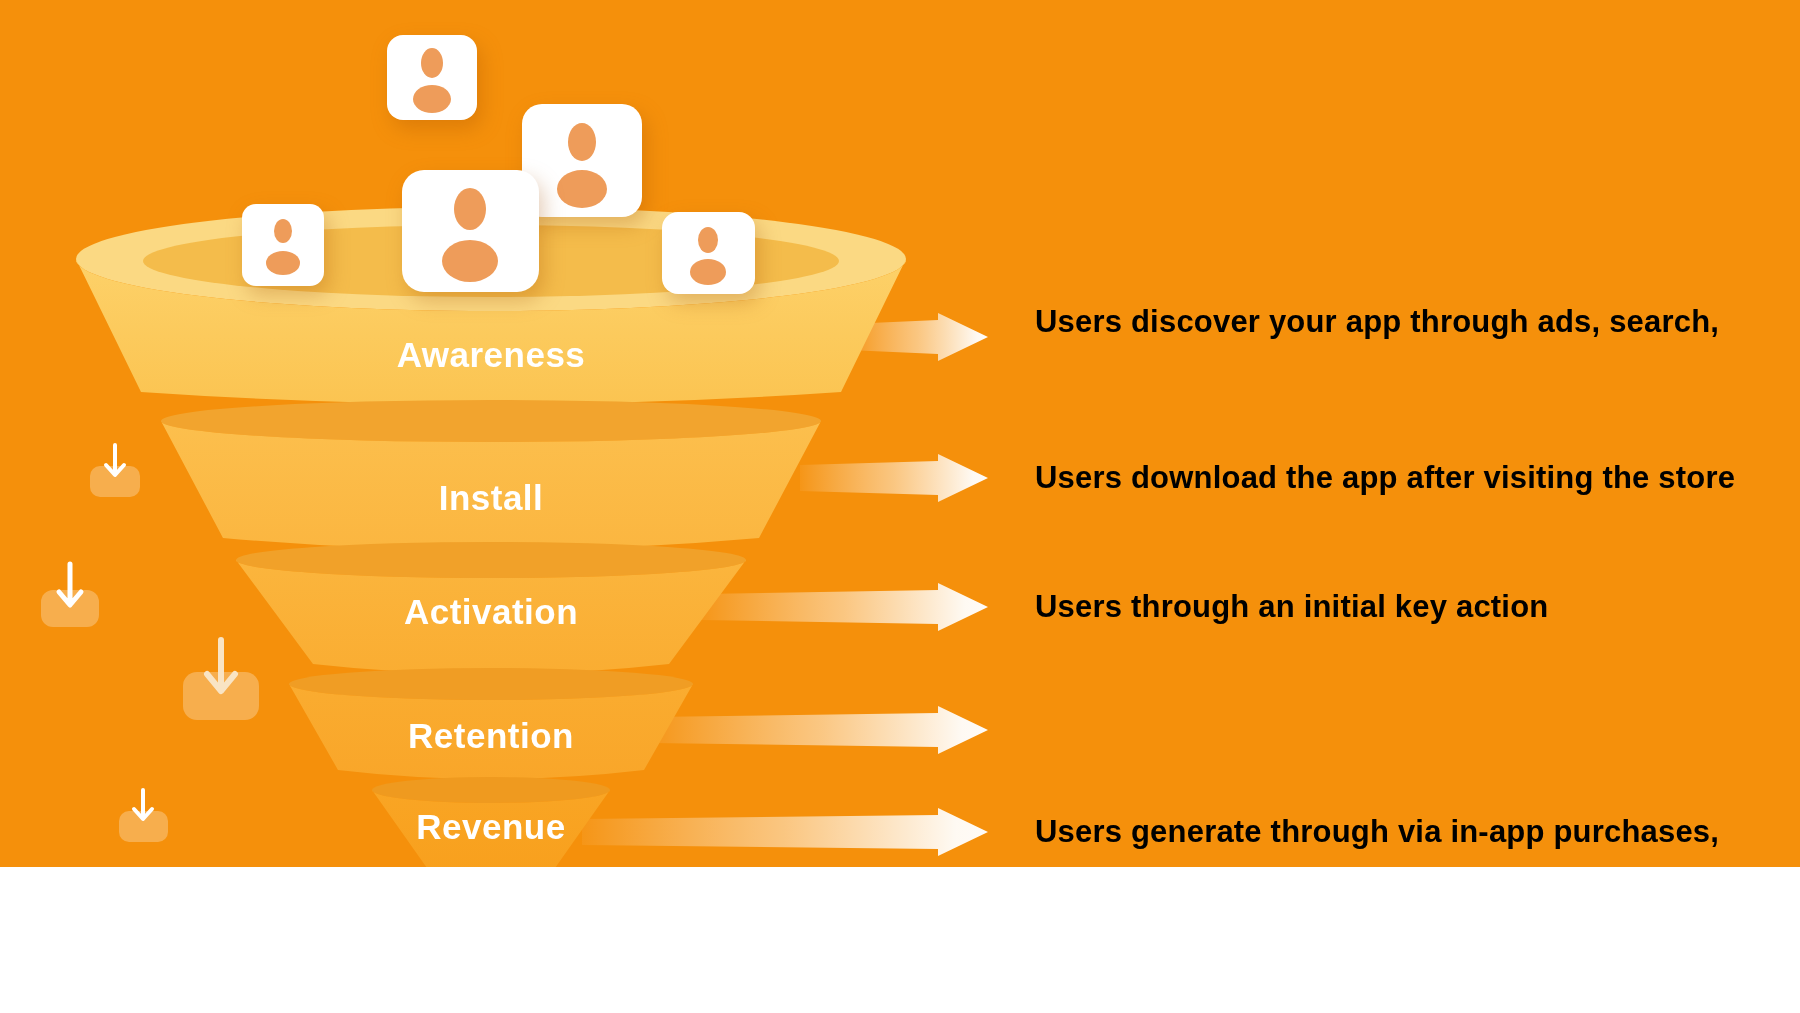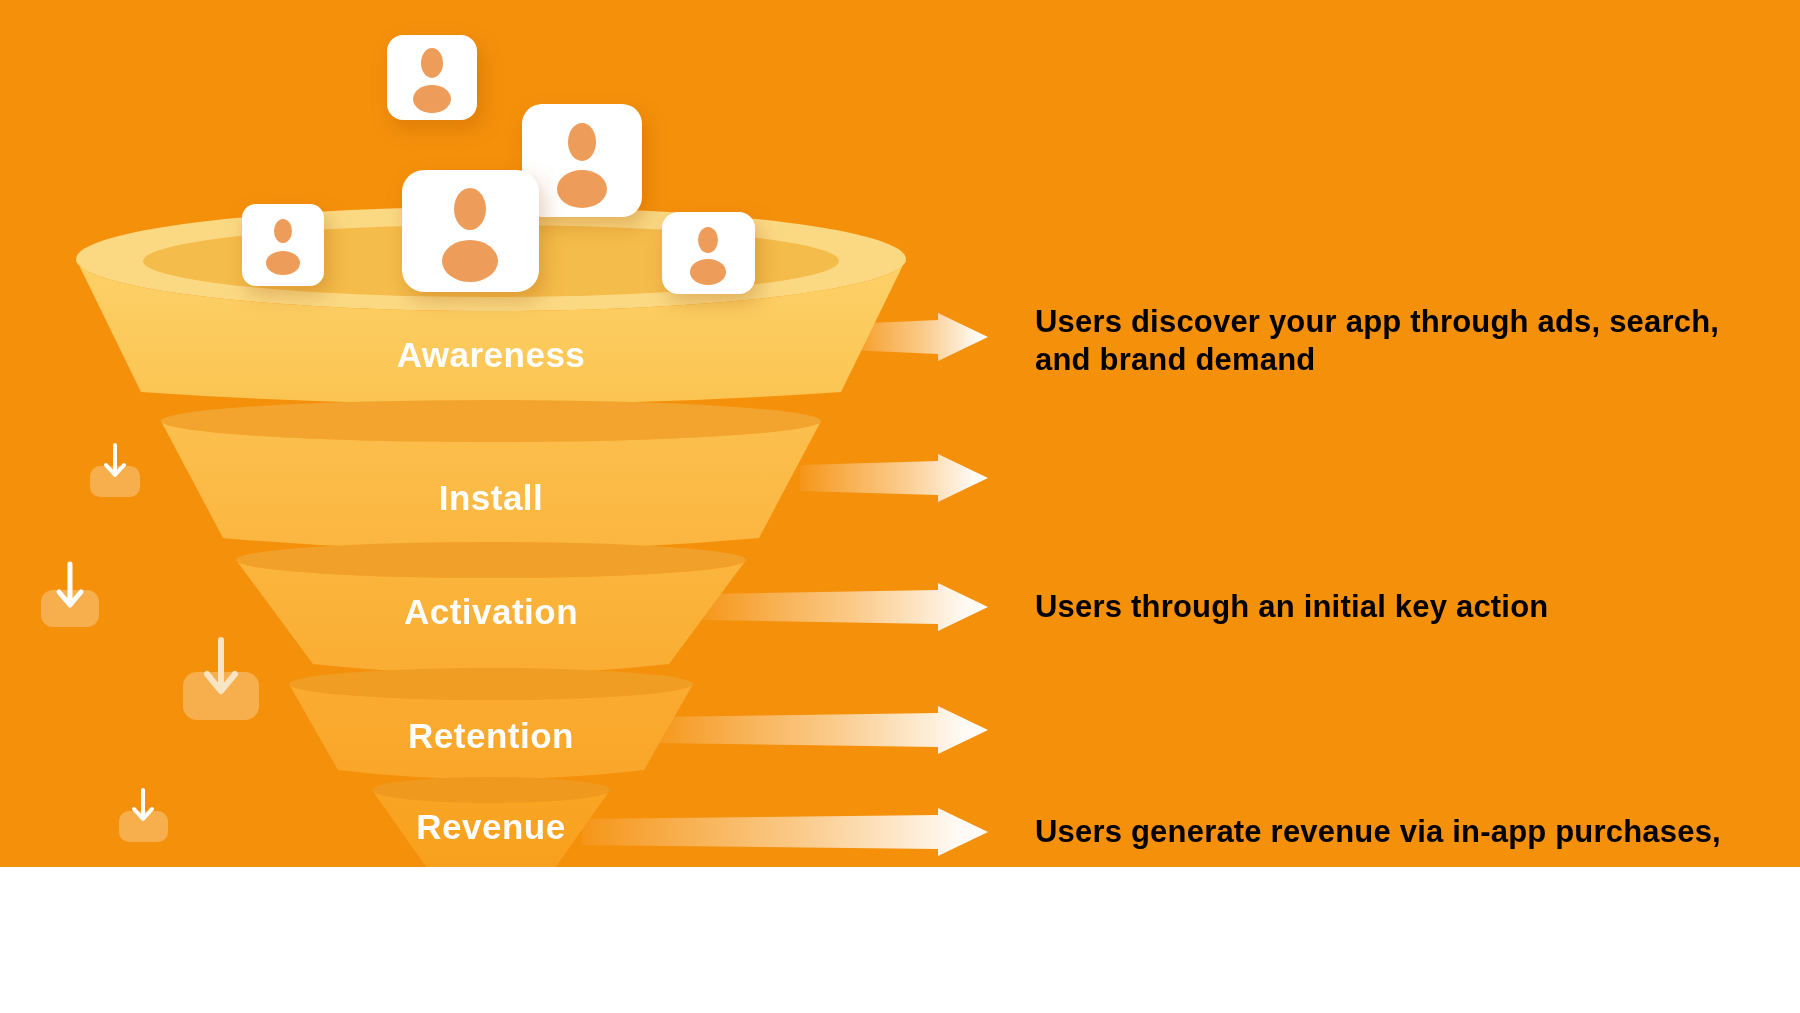--- a/index.html
+++ b/index.html
@@ -166,22 +166,24 @@
       <g>
         <ellipse cx="708" cy="240" rx="10" ry="13" fill="#EE9C5A"></ellipse>
         <ellipse cx="708" cy="272" rx="18" ry="13" fill="#EE9C5A"></ellipse>
       </g>
     </g>
   </g>
 </svg>
 
   <div class="desc" style="top:303px">
     <div>Users discover your app through ads, search,</div>
-    <div>and brand demand</div>
+  </div>
+  <div class="desc" style="top:459px">
+    <div>Users download the app after visiting the store</div>
   </div>
   <div class="desc" style="top:588px">
     <div>Users through an initial key action</div>
   </div>
   <div class="desc" style="top:813px">
-    <div>Users generate revenue via in-app purchases,</div>
+    <div>Users generate through via in-app purchases,</div>
   </div>
 
 </div>
 
 </body></html>

